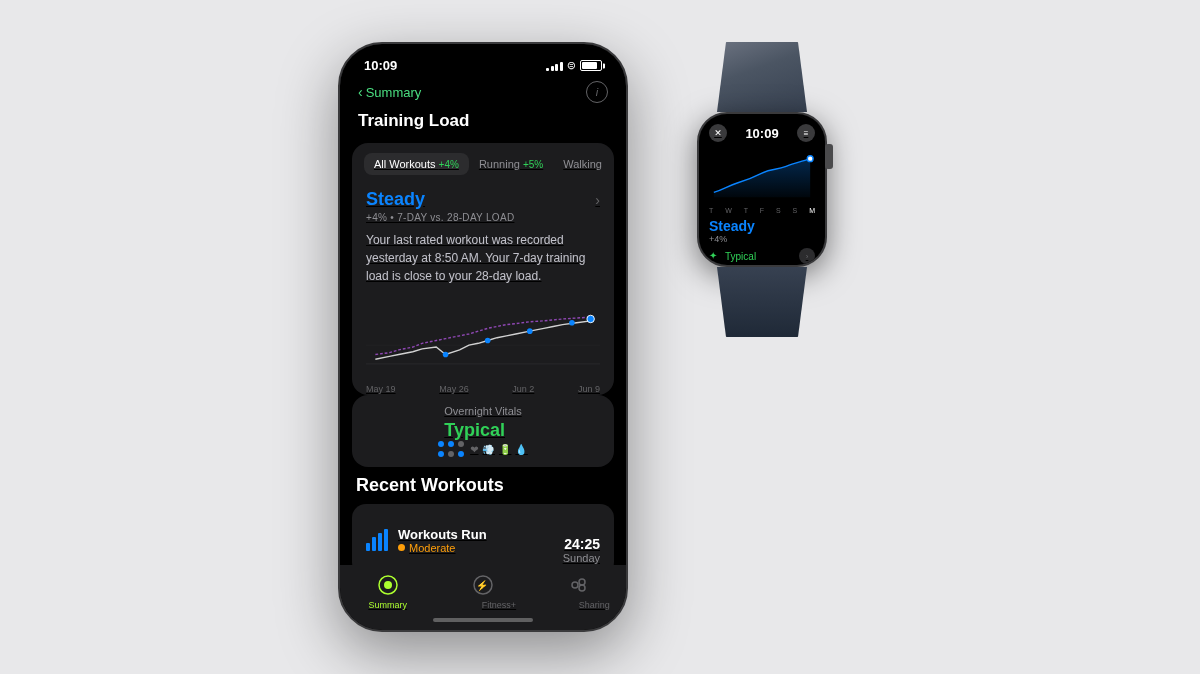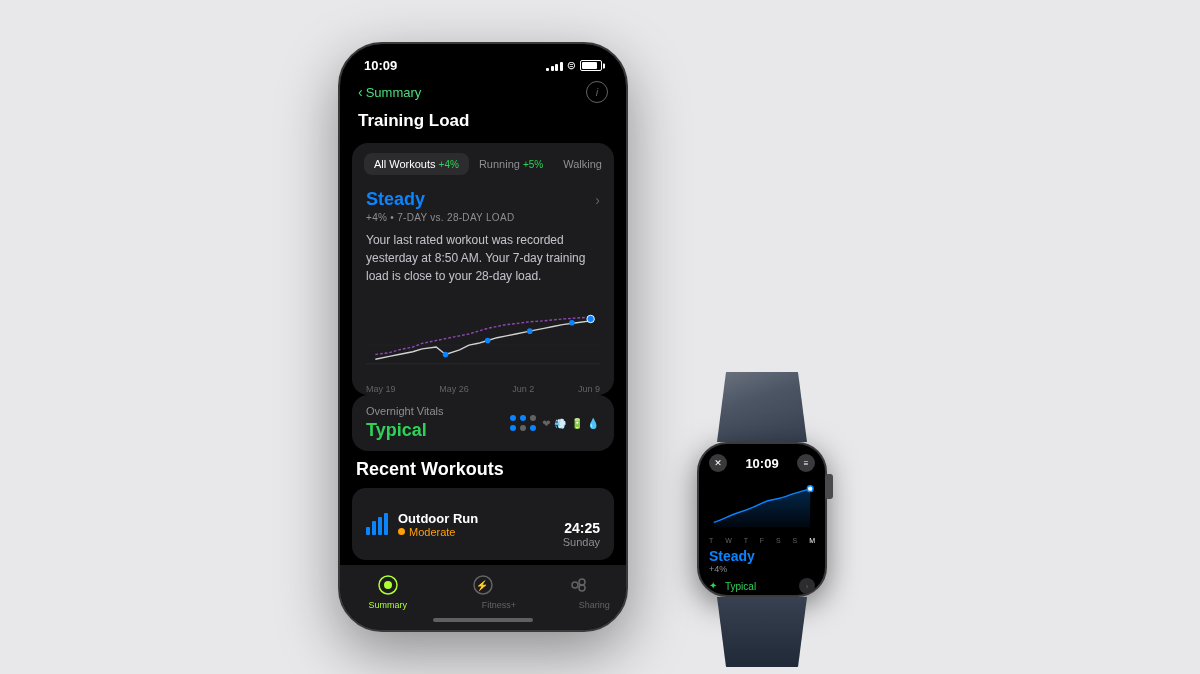--- a/index.html
+++ b/index.html
@@ -10,24 +10,25 @@
       background: #e8e8ea;
       display: flex;
       align-items: center;
       justify-content: center;
       font-family: -apple-system, BlinkMacSystemFont, 'SF Pro Display', 'Helvetica Neue', sans-serif;
       overflow: hidden;
     }
 
     .scene {
       display: flex;
-      align-items: flex-end;
+      align-items: flex-start;
       justify-content: center;
       gap: 24px;
       position: relative;
+      text-decoration: underline;
     }
 
     
     .iphone {
       width: 290px;
       height: 590px;
       background: #1c1c1e;
       border-radius: 44px;
       border: 2px solid #3a3a3c;
       position: relative;
@@ -261,21 +262,22 @@
     .chart-label {
       font-size: 9px;
       color: #636366;
     }
 
     
     .vitals-card {
       display: flex;
       justify-content: space-between;
       align-items: center;
-      padding: 10px 14px;
+      padding: 10px 6px;
+      flex-direction: column;
     }
 
     .vitals-left .vitals-heading {
       font-size: 11px;
       color: #8e8e93;
       margin-bottom: 3px;
     }
     .vitals-left .vitals-value {
       font-size: 18px;
       font-weight: 600;
@@ -705,21 +707,21 @@
         <div class="workout-row">
           <div class="workout-icon">
             <div class="bar-chart-icon">
               <div class="bar-chart-bar" style="height:8px; background:#0a84ff;"></div>
               <div class="bar-chart-bar" style="height:14px; background:#0a84ff;"></div>
               <div class="bar-chart-bar" style="height:18px; background:#0a84ff;"></div>
               <div class="bar-chart-bar" style="height:22px; background:#0a84ff;"></div>
             </div>
           </div>
           <div class="workout-info">
-            <div class="workout-name">Outdoor Run</div>
+            <div class="workout-name">Workouts Run</div>
             <div class="workout-intensity">
               <div class="intensity-dot"></div>
               <span>Moderate</span>
             </div>
           </div>
           <div class="workout-right">
             <div class="workout-time">24:25</div>
             <div class="workout-day">Sunday</div>
           </div>
         </div>

